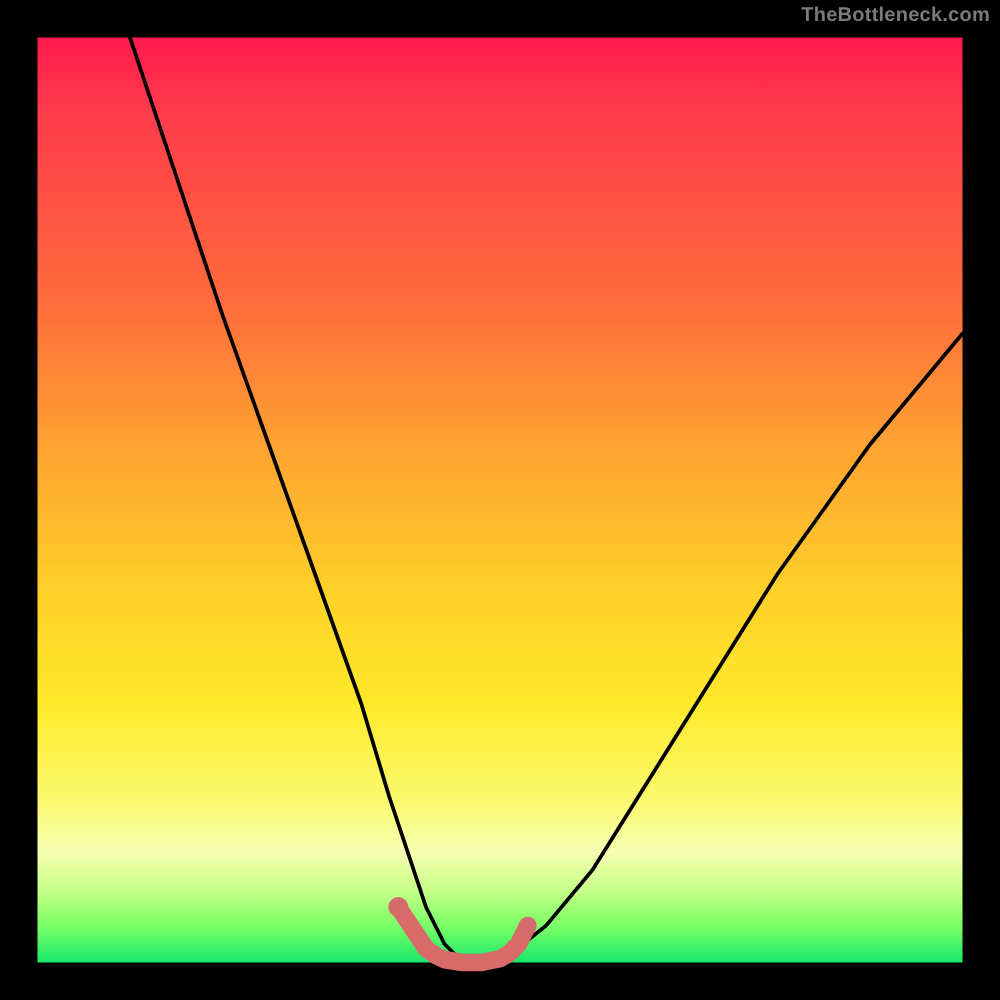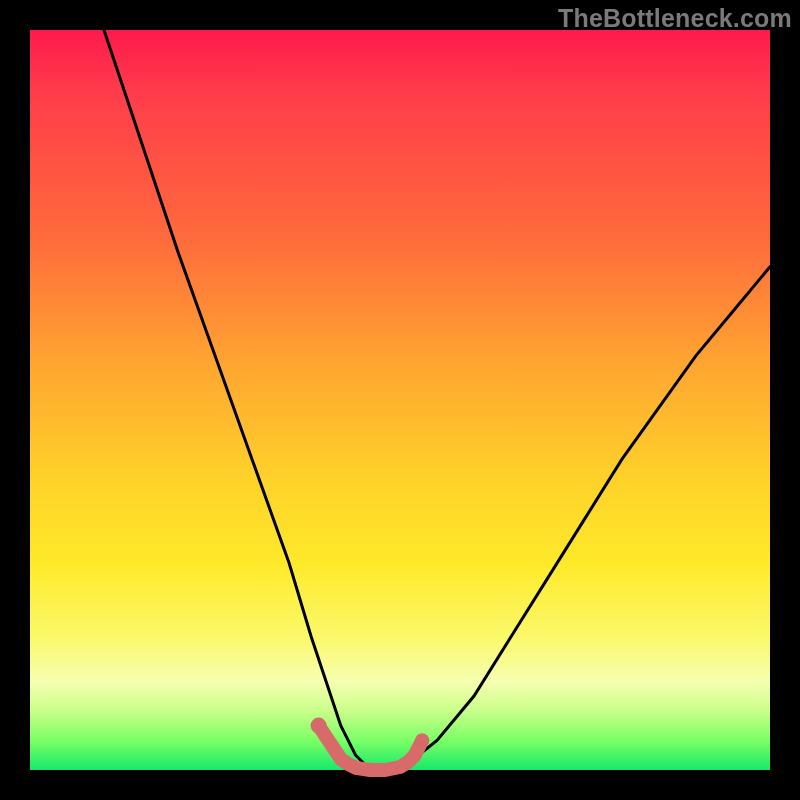--- a/index.html
+++ b/index.html
@@ -39,21 +39,21 @@
       #c9ff8a 92%,
       #7cff66 96%,
       #17e86b 100%
     );
   }
   .watermark {
     position: absolute;
     top: 4px;
     right: 8px;
     color: #7a7a7a;
-    font-size: 25px;
+    font-size: 16px;
     font-weight: 600;
     letter-spacing: 0.2px;
     user-select: none;
   }
   svg.curve {
     position: absolute;
     left: 0;
     top: 0;
     width: 740px;
     height: 740px;

